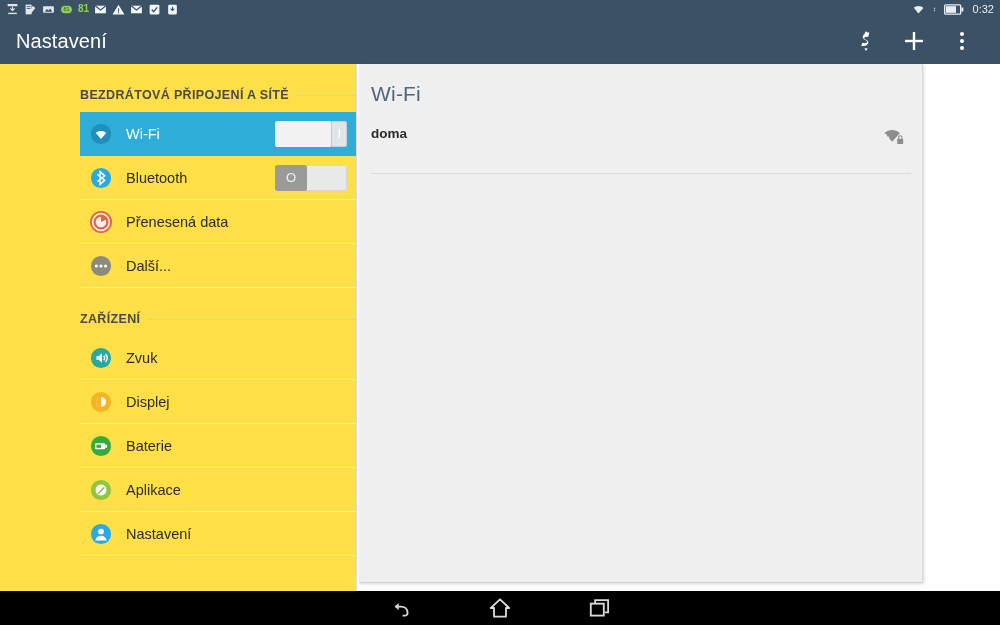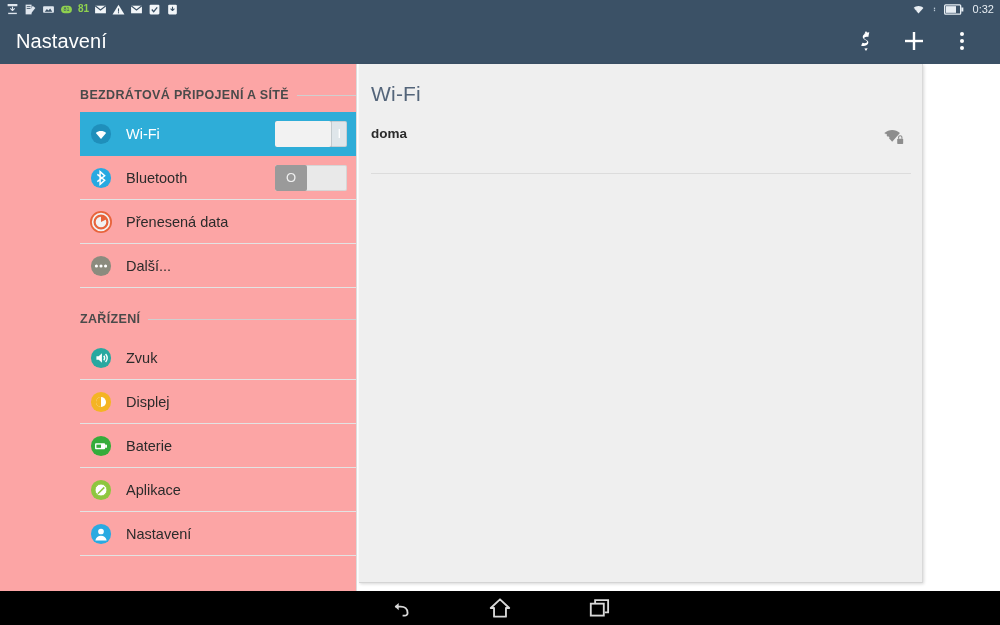--- a/index.html
+++ b/index.html
@@ -111,21 +111,21 @@
     top: 64px; left: 0;
     width: 1000px;
     height: 527px;
     background: #ffffff;
   }
   .left-pane {
     position: absolute;
     top: 0; left: 0;
     width: 357px;
     height: 527px;
-    background: #fca5a5;
+    background: #fde047;
     overflow: hidden;
   }
   .left-pane:after {
     content: "";
     position: absolute;
     right: 0; top: 0;
     width: 1px; height: 527px;
     background: #dcdcdc;
   }
   .list {

